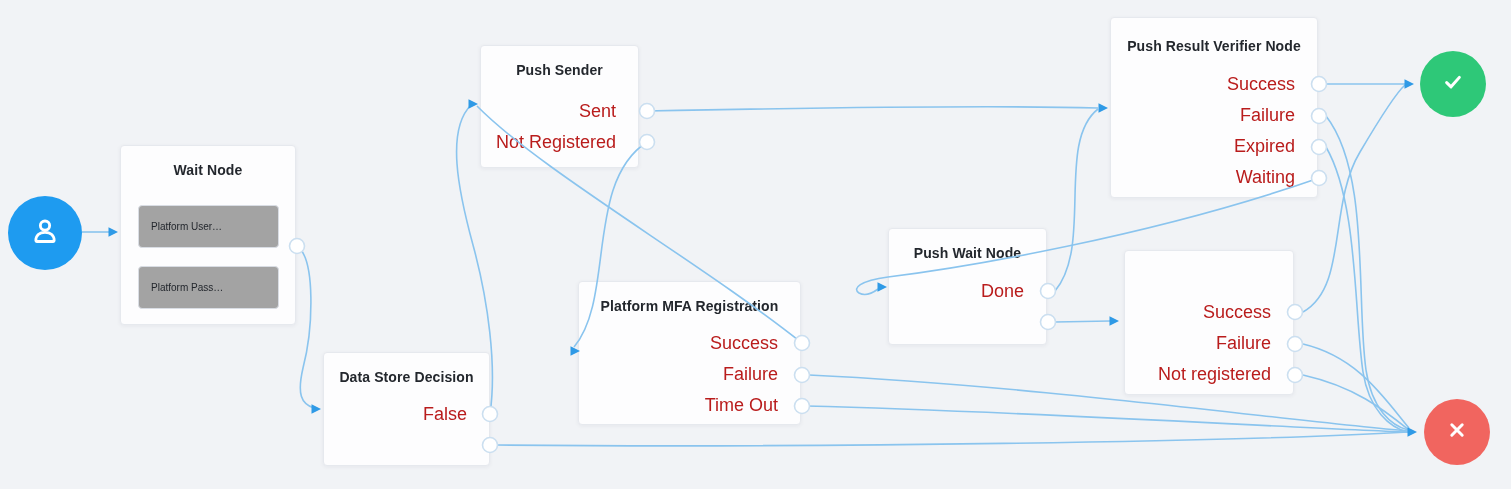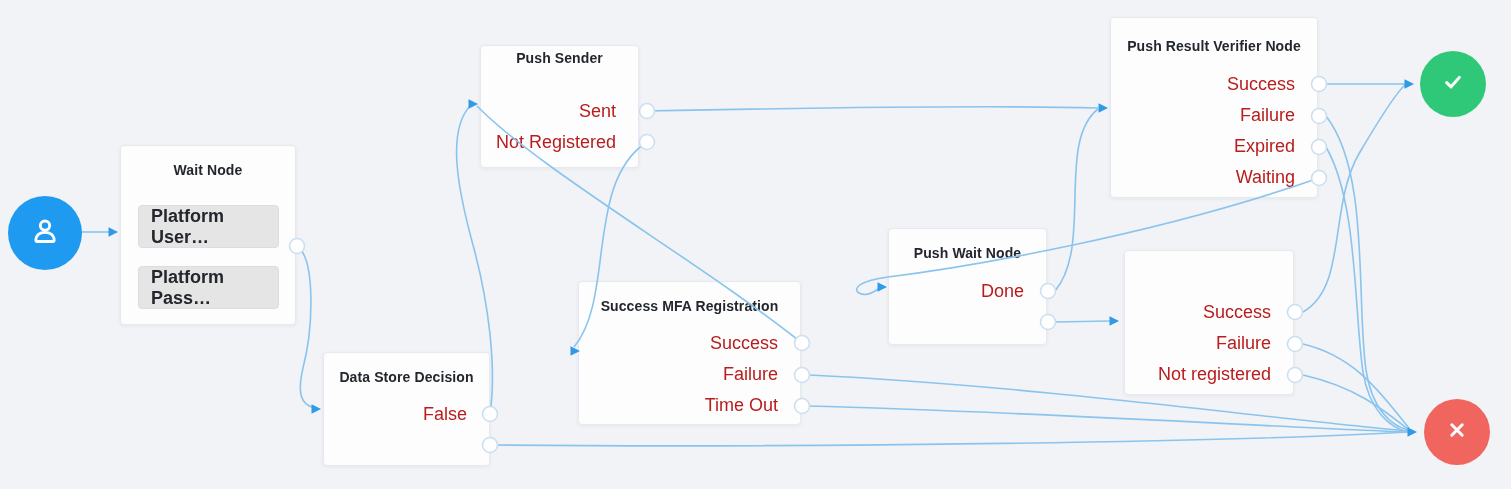--- a/index.html
+++ b/index.html
@@ -19,23 +19,23 @@
     font-size:14px; font-weight:700; color:#23272d;
     letter-spacing:.1px;
   }
   .outcomes { position:absolute; right:22px; left:0; }
   .outcome {
     height:31px; line-height:31px; text-align:right;
     font-size:18px; color:#b91c1c;
   }
   .page-item {
     position:absolute; left:17px; width:141px; height:43px;
-    background:#e5e5e5; border:1px solid #d9dde4; border-radius:4px;
+    background:#a3a3a3; border:1px solid #d9dde4; border-radius:4px;
     box-sizing:border-box; display:flex; align-items:center;
-    padding-left:12px; font-size:18px; font-weight:700; color:#23272d;
+    padding-left:12px; font-size:10px; font-weight:400; color:#23272d;
   }
   .circle-node {
     position:absolute; border-radius:50%;
     display:flex; align-items:center; justify-content:center;
   }
   .start-node  { width:74px; height:74px; background:#1e9bf0; }
   .success-node{ width:66px; height:66px; background:#2ec878; }
   .failure-node{ width:66px; height:66px; background:#f1655f; }
   svg.edge-layer {
     position:absolute; left:0; top:0; pointer-events:none;
@@ -58,36 +58,36 @@
     </span>
   </div>
 
   <div class="node" style="left:120px; top:145px; width:176px; height:180px;">
     <div class="node-title">Wait Node</div>
     <div class="page-item" style="top:59px;">Platform User…</div>
     <div class="page-item" style="top:120px;">Platform Pass…</div>
   </div>
 
   <div class="node" style="left:480px; top:45px; width:159px; height:123px;">
-    <div class="node-title" style="padding-top:4px;">Push Sender</div>
+    <div class="node-title" style="padding-top:16px;">Push Sender</div>
     <div class="outcomes" style="top:50px;">
       <div class="outcome">Sent</div>
       <div class="outcome">Not Registered</div>
     </div>
   </div>
 
   <div class="node" style="left:323px; top:352px; width:167px; height:114px;">
     <div class="node-title">Data Store Decision</div>
     <div class="outcomes" style="top:46px;">
       <div class="outcome">False</div>
     </div>
   </div>
 
   <div class="node" style="left:578px; top:281px; width:223px; height:144px;">
-    <div class="node-title">Success MFA Registration</div>
+    <div class="node-title">Platform MFA Registration</div>
     <div class="outcomes" style="top:46px;">
       <div class="outcome">Success</div>
       <div class="outcome">Failure</div>
       <div class="outcome">Time Out</div>
     </div>
   </div>
 
   <div class="node" style="left:888px; top:228px; width:159px; height:117px;">
     <div class="node-title">Push Wait Node</div>
     <div class="outcomes" style="top:47px;">

